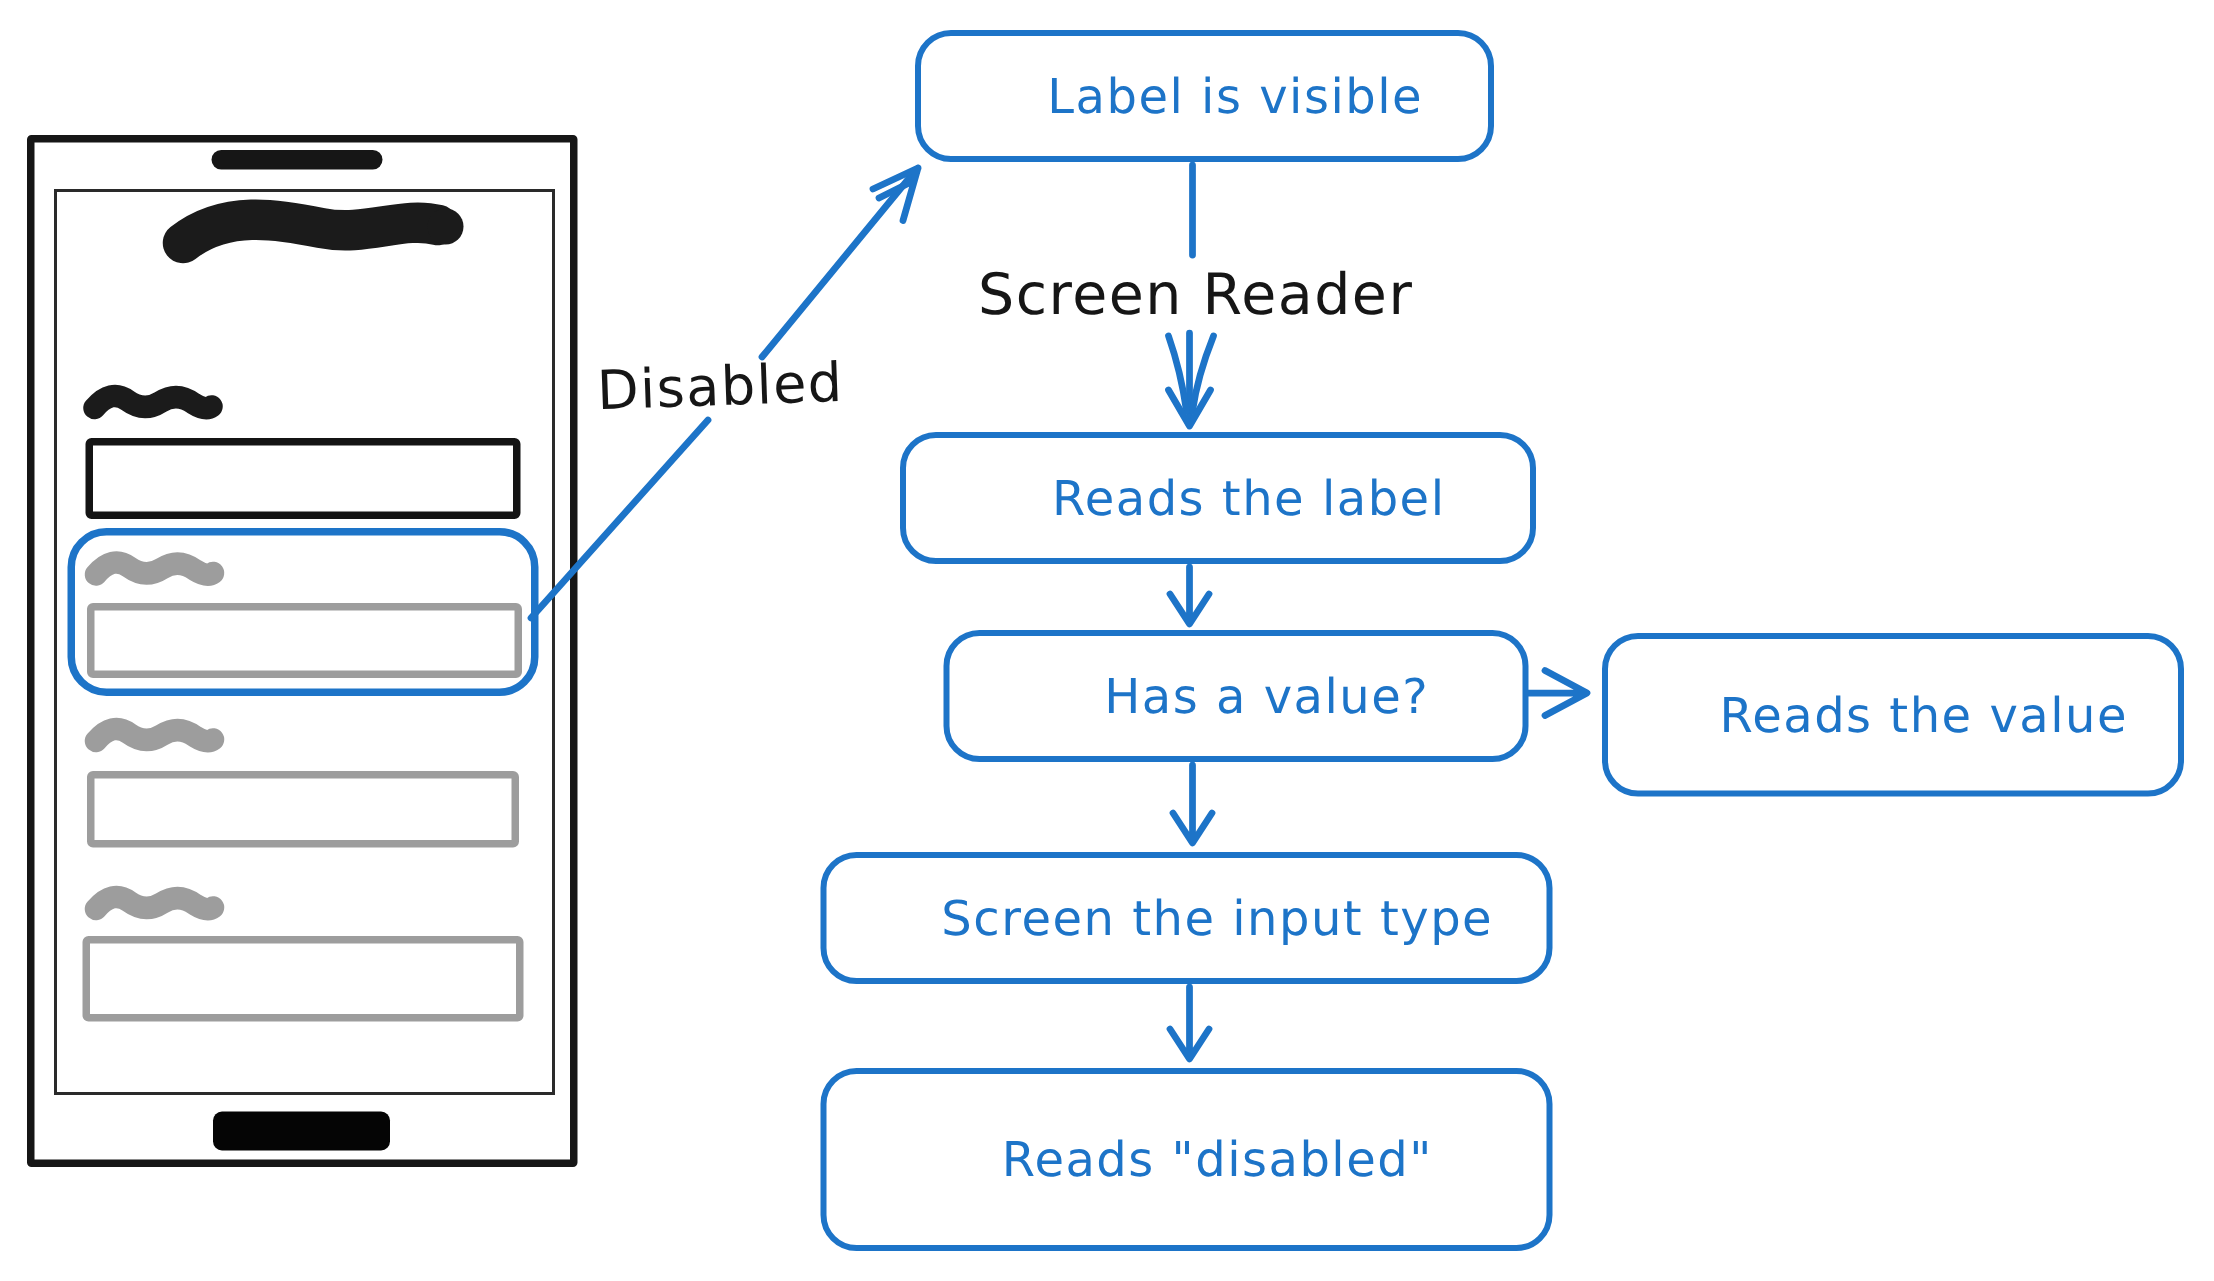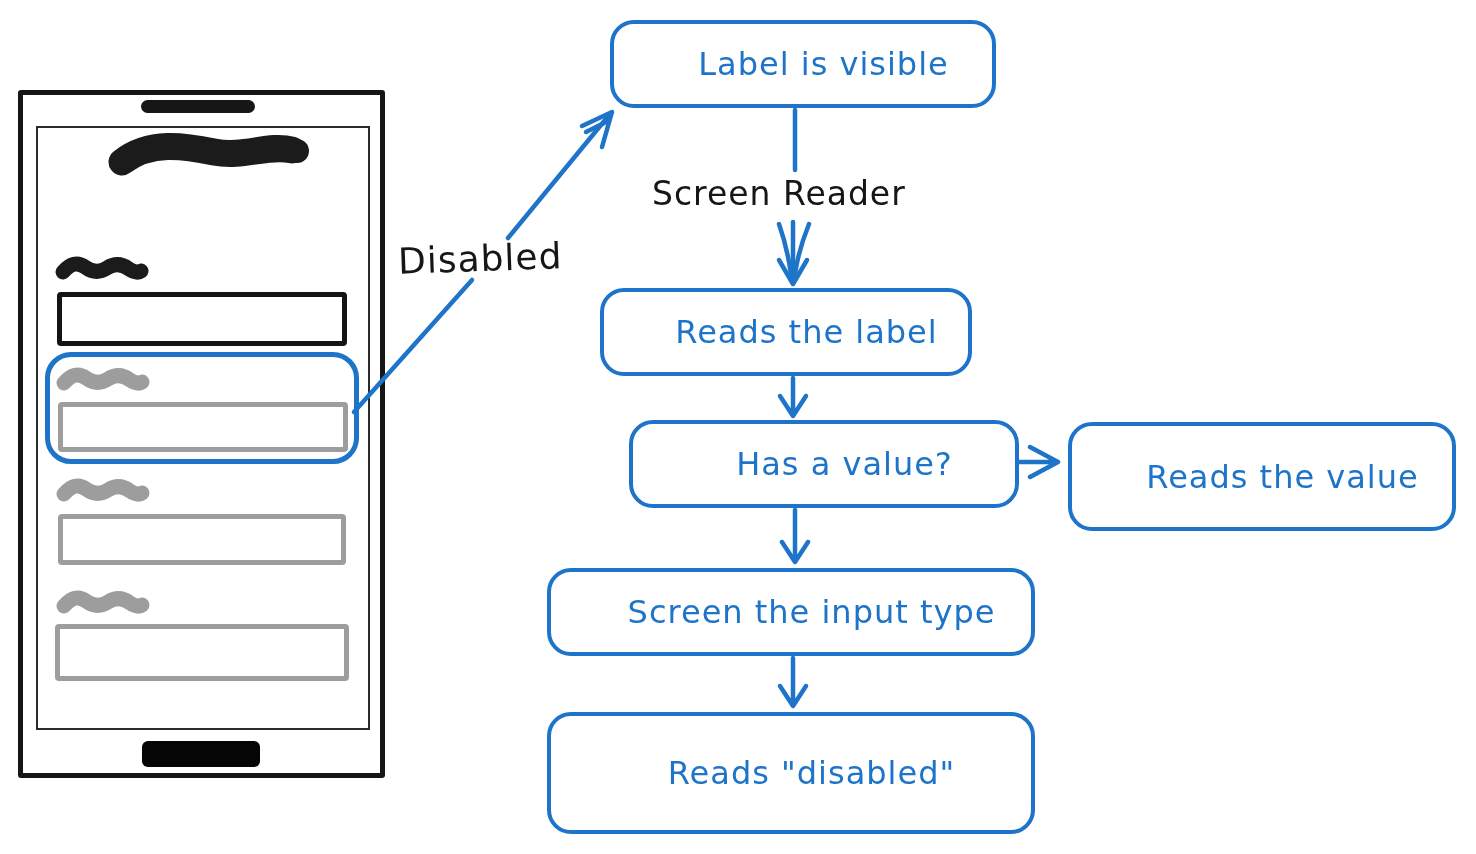--- a/index.html
+++ b/index.html
@@ -51,21 +51,21 @@
     color:var(--blue);
     font-size:32px;
     letter-spacing:1px;
     text-align:center;
     box-sizing:border-box;
     padding-left:41px;
   }
   
   .hand-label{
     color:var(--ink);
-    font-size:33px;
+    font-size:38px;
     letter-spacing:1px;
     white-space:nowrap;
   }
   .tilt{transform:rotate(-2deg);}
   svg{display:block;}
   .overlay{left:0;top:0;pointer-events:none;}
 </style>
 </head>
 <body>
 
@@ -121,21 +121,21 @@
       <path d="M795,510 L795,558 M782,542 L795,562 L808,542"></path>
 
       <path d="M793,658 L793,702 M780,686 L793,706 L806,686"></path>
     </g>
   </svg>
 
   <div class="abs node" style="left:610px;top:20px;width:386px;height:88px;">
     <span>Label is visible</span>
   </div>
 
-  <div class="abs node" style="left:600px;top:288px;width:372px;height:88px;">
+  <div class="abs node" style="left:600px;top:288px;width:424px;height:88px;">
     <span>Reads the label</span>
   </div>
 
   <div class="abs node" style="left:597px;top:420px;width:390px;height:88px;margin-left:32px;">
     <span>Has a value?</span>
   </div>
 
   <div class="abs node" style="left:1068px;top:422px;width:388px;height:109px;">
     <span>Reads the value</span>
   </div>

